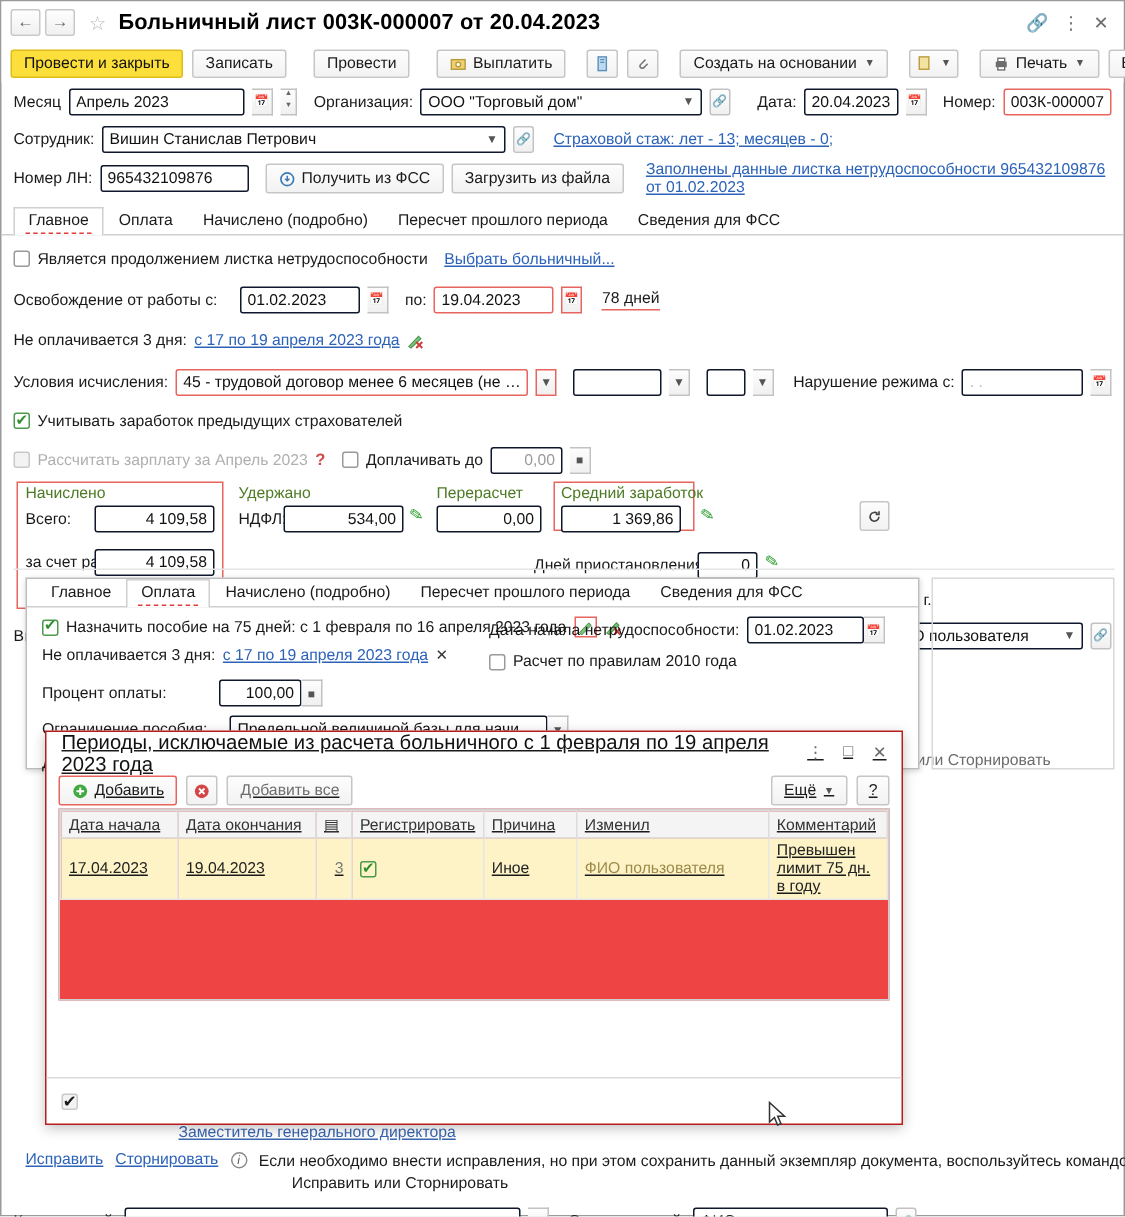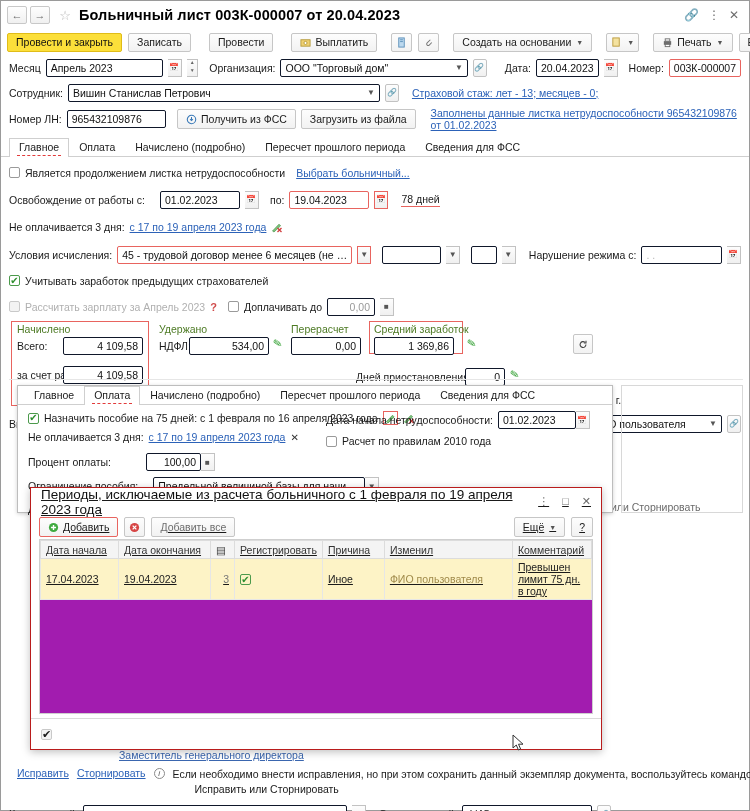--- a/index.html
+++ b/index.html
@@ -104,21 +104,21 @@
 
   
   table.grid { width:100%; border-collapse:collapse; font-size:10.5px; }
   table.grid th {
     background:#f4f4f4; border:1px solid #dcdcdc; border-top:1px solid #dcdcdc;
     font-weight:normal; text-align:left; padding:2px 5px; color:#333; height:18px;
   }
   table.grid td { border:1px solid #e6e6e6; padding:2px 5px; height:18px; color:#222; }
   tr.sel td { background:#fdf3c6; }
   td.selcell { background:#f7df8e; }
-  .gridwrap { border:1px solid #cfcfcf; height:175px; background:#a21caf; }
+  .gridwrap { border:1px solid #cfcfcf; height:128px; background:#ef4444; }
 
   .modal-footer { position:absolute; left:0; right:0; bottom:0; height:31px;
     border-top:1px solid #dadada; display:flex; align-items:center; padding:0 10px; }
   .modal-footer .btns { margin-left:auto; display:flex; gap:8px; }
   .btn-apply { height:20px; min-width:74px; background:#fcdf3a; border:1px solid #d9b916; border-radius:2px;
      display:flex; align-items:center; justify-content:center; font-size:10.5px; }
   .btn-cancel { height:20px; min-width:66px; background:linear-gradient(#fdfdfd,#f1f1f1); border:1px solid #c6c6c6;
      border-radius:2px; display:flex; align-items:center; justify-content:center; font-size:10.5px; }
 
   .cursor { position:absolute; left:511px; top:733px; width:14px; height:18px; pointer-events:none; }
@@ -219,21 +219,21 @@
     </div>
     <div class="btnsm">📅</div>
     <span class="lbl" style="margin-left:6px">Номер:</span>
     <div class="fld redbox" style="width:86px">
       <span class="val grow">003К-000007</span>
     </div>
   </div>
 
   <div class="row" style="margin-top:4px">
     <span class="lbl">Сотрудник:</span>
-    <div class="fld" style="width:312px">
+    <div class="fld" style="width:269px">
       <span class="val grow">Вишин Станислав Петрович</span>
       <span style="font-size:8px;color:#555">▼</span>
     </div>
     <div class="lnkbtn">🔗</div>
     <span class="link" style="margin-left:8px">Страховой стаж: лет - 13; месяцев - 0;</span>
   </div>
 
   <div class="row" style="margin-top:4px">
     <span class="lbl">Номер ЛН:</span>
     <div class="fld" style="width:118px">

